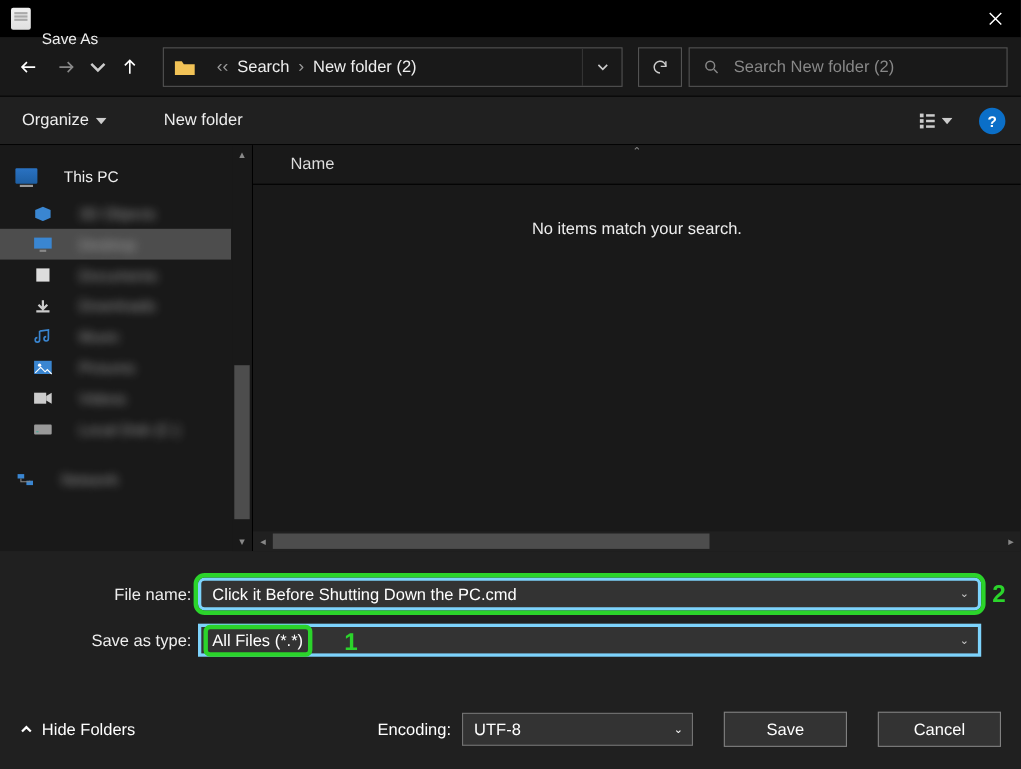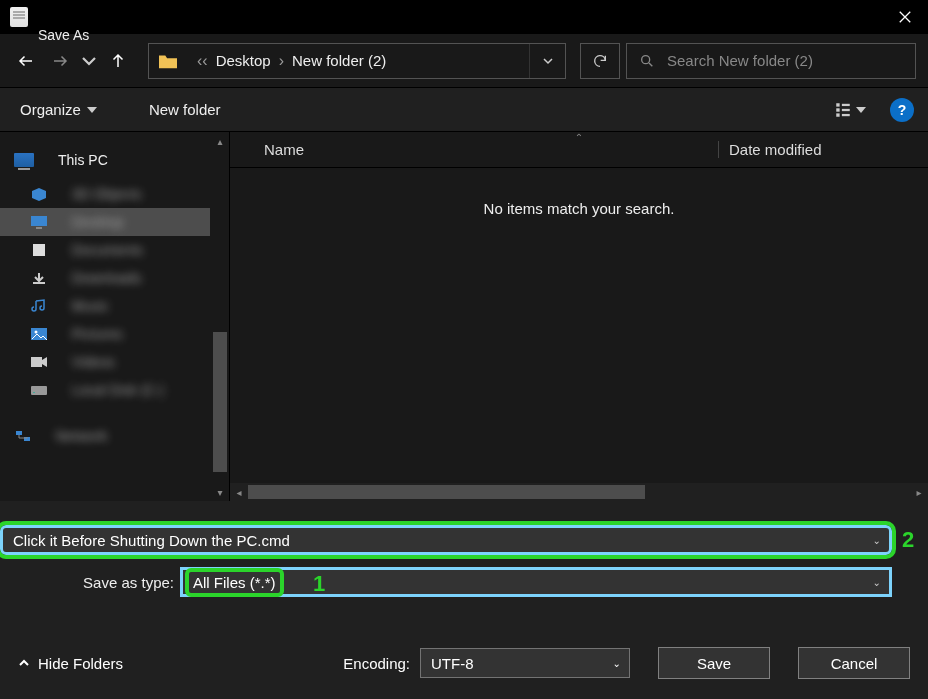--- a/index.html
+++ b/index.html
@@ -445,21 +445,21 @@
         <path d="M12 20V4M6 10l6-6 6 6" stroke="#fff" stroke-width="2" fill="none"></path>
       </svg>
   </div>
   <div class="breadcrumb">
     <div class="folder-icon">
       <svg viewBox="0 0 24 20" width="24" height="18">
           <path d="M2 4h7l2 3h11v11H2z" fill="#f1c256"></path>
         </svg>
     </div>
     <span class="sep">‹‹</span>
-    <span class="crumb">Desktop</span>
+    <span class="crumb">Search</span>
     <span class="sep">›</span>
     <span class="crumb">New folder (2)</span>
     <div class="dd">
       <svg viewBox="0 0 12 12" width="12" height="12">
           <path d="M2 4l4 4 4-4" stroke="#ccc" stroke-width="1.5" fill="none"></path>
         </svg>
     </div>
   </div>
   <div class="refresh">
     <svg viewBox="0 0 24 24" width="16" height="16">
@@ -578,37 +578,35 @@
       <div class="down-arrow" style="position:absolute;bottom:0;width:100%;">▾</div>
     </div>
   </div>
 
   <div class="content">
     <div class="colhead" style="position:relative;">
       <span class="sortarrow">⌃</span>
       <div class="col1">
         <span>Name</span>
       </div>
-      <div class="col2">
-        <span>Date modified</span>
-      </div>
     </div>
     <div class="empty">No items match your search.</div>
     <div class="hscroll">
       <div class="arrow">◂</div>
       <div class="track">
           <div class="thumb"></div>
         </div>
       <div class="arrow">▸</div>
     </div>
   </div>
 </div>
 
 <div class="footer">
   <div class="inputrow">
+    <div class="lbl">File name:</div>
     <div class="combo highlight-green">
       <span>Click it Before Shutting Down the PC.cmd</span>
       <span class="dd-arrow">⌄</span>
     </div>
     <div class="annot" style="right:-34px;top:2px;left:auto;position:static;margin-left:10px;width:18px;">2</div>
   </div>
   <div class="inputrow">
     <div class="lbl">Save as type:</div>
     <div class="combo" style="position:relative;">
       <span style="position:relative;">

